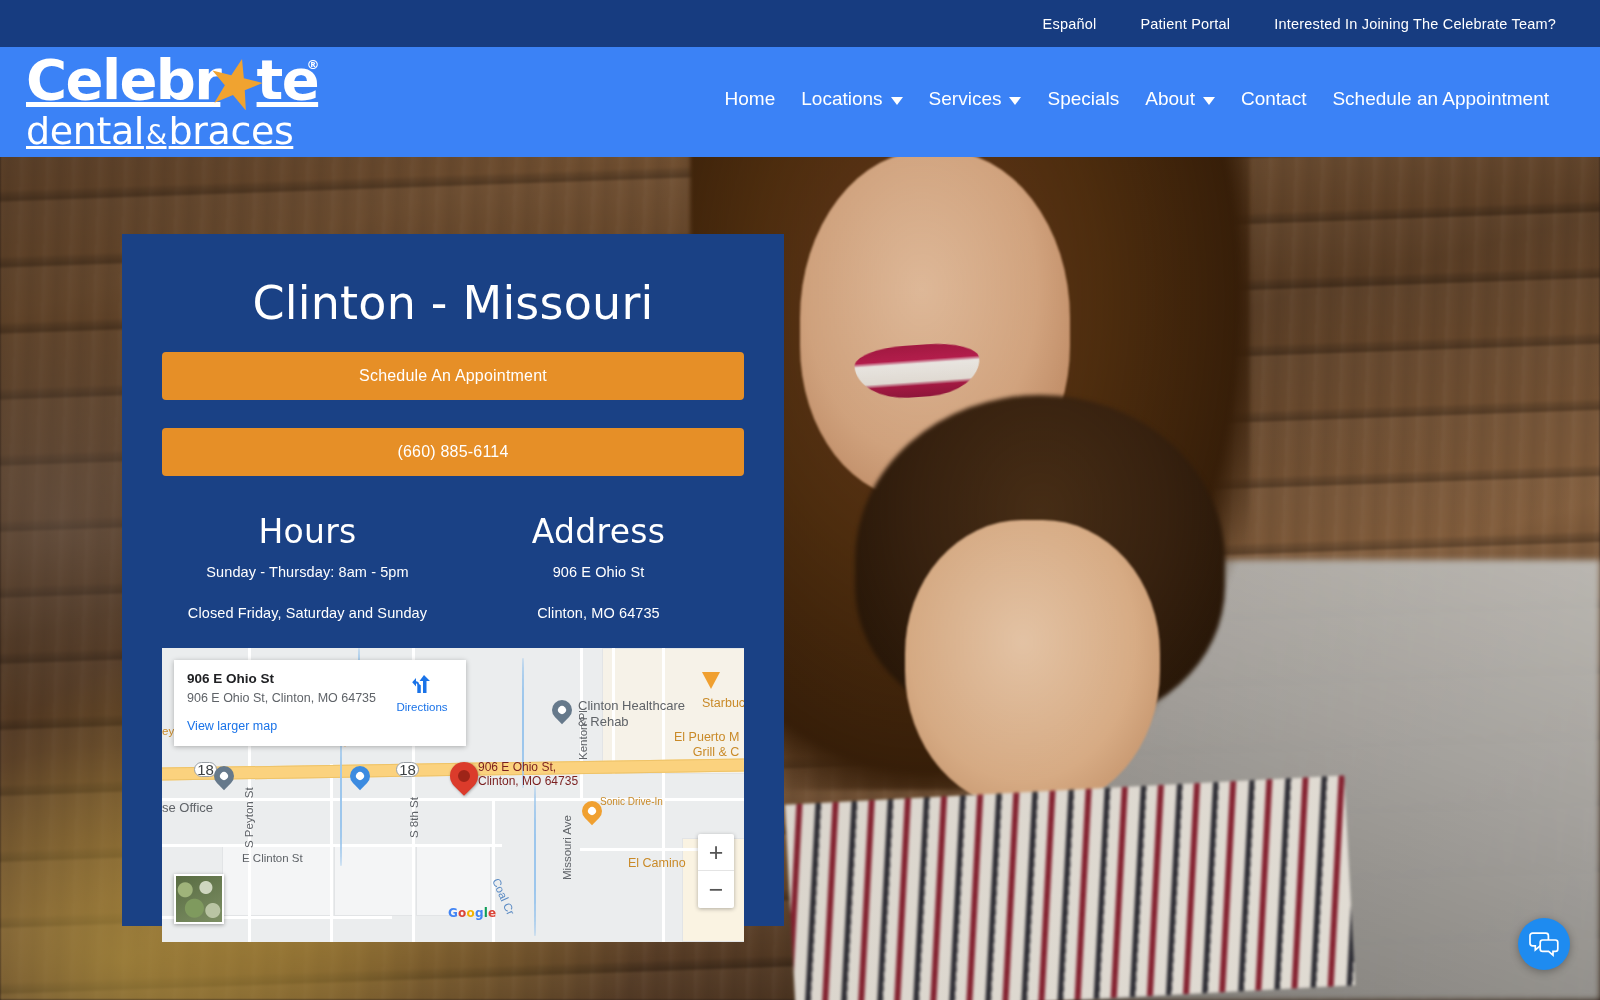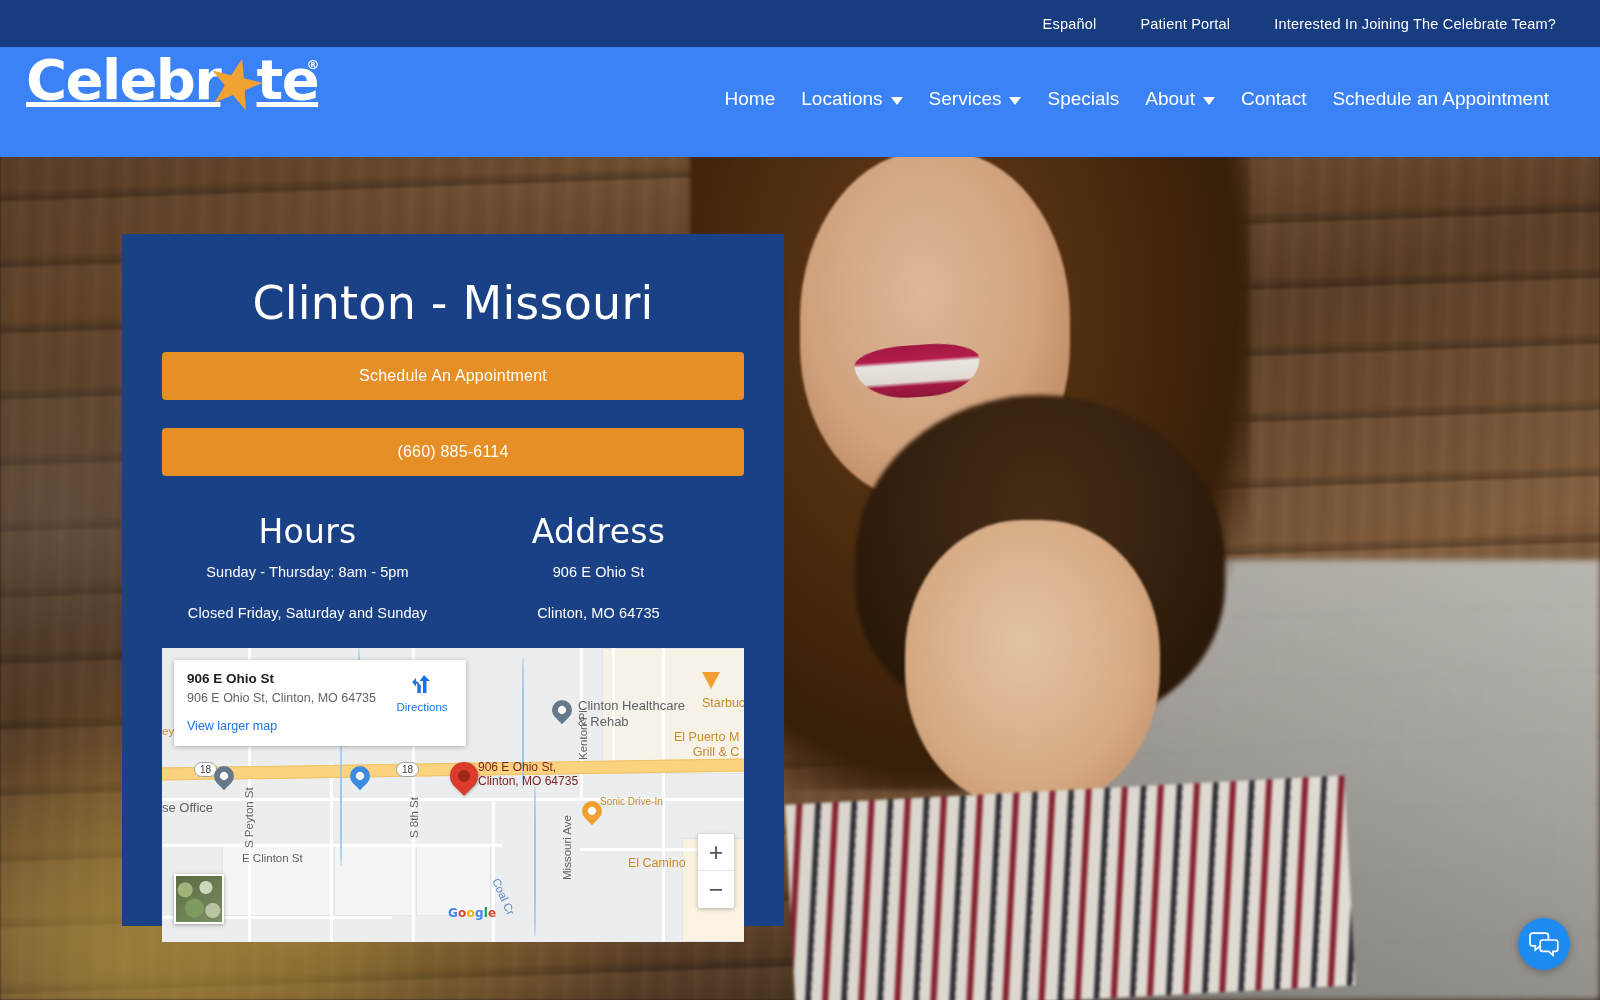--- a/index.html
+++ b/index.html
@@ -275,21 +275,21 @@
   .maplabel.addr {
     color: #7A1F1F; font-size: 12px; font-weight: 400;
   }
   .shield {
     position: absolute;
     width: 23px; height: 15px;
     border: 1px solid #9AA0A6;
     border-radius: 8px;
     background: #fff;
     color: #3C4043;
-    font-size: 10px;
+    font-size: 15px;
     text-align: center;
     line-height: 13px;
   }
   .pin {
     position: absolute;
     width: 20px; height: 20px;
     border-radius: 50% 50% 50% 0;
     transform: rotate(-45deg);
   }
   .pin::after {
@@ -427,20 +427,23 @@
     <a href="#">Patient Portal</a>
     <a href="#">Interested In Joining The Celebrate Team?</a>
   </div>
 
   <a href="#" class="logo">
     <div class="logo-top">
       <span>Celebr</span><span style="opacity:0">a</span><span>te</span><span class="logo-reg">®</span>
       <svg class="logo-star" viewBox="0 0 100 100">
         <path d="M50 4 L62 38 L98 38 L69 59 L80 95 L50 73 L20 95 L31 59 L2 38 L38 38 Z" fill="#F0A330" transform="rotate(14 50 50)"></path>
       </svg>
+    </div>
+    <div class="logo-bot">
+      <span>dental</span><span class="logo-amp">&amp;</span><span>braces</span>
     </div>
   </a>
 
   <nav class="mainnav">
     <a href="#" class="navitem">
       <span>Home</span>
     </a>
     <a href="#" class="navitem">
       <span>Locations</span>
       <i class="caret"></i>

